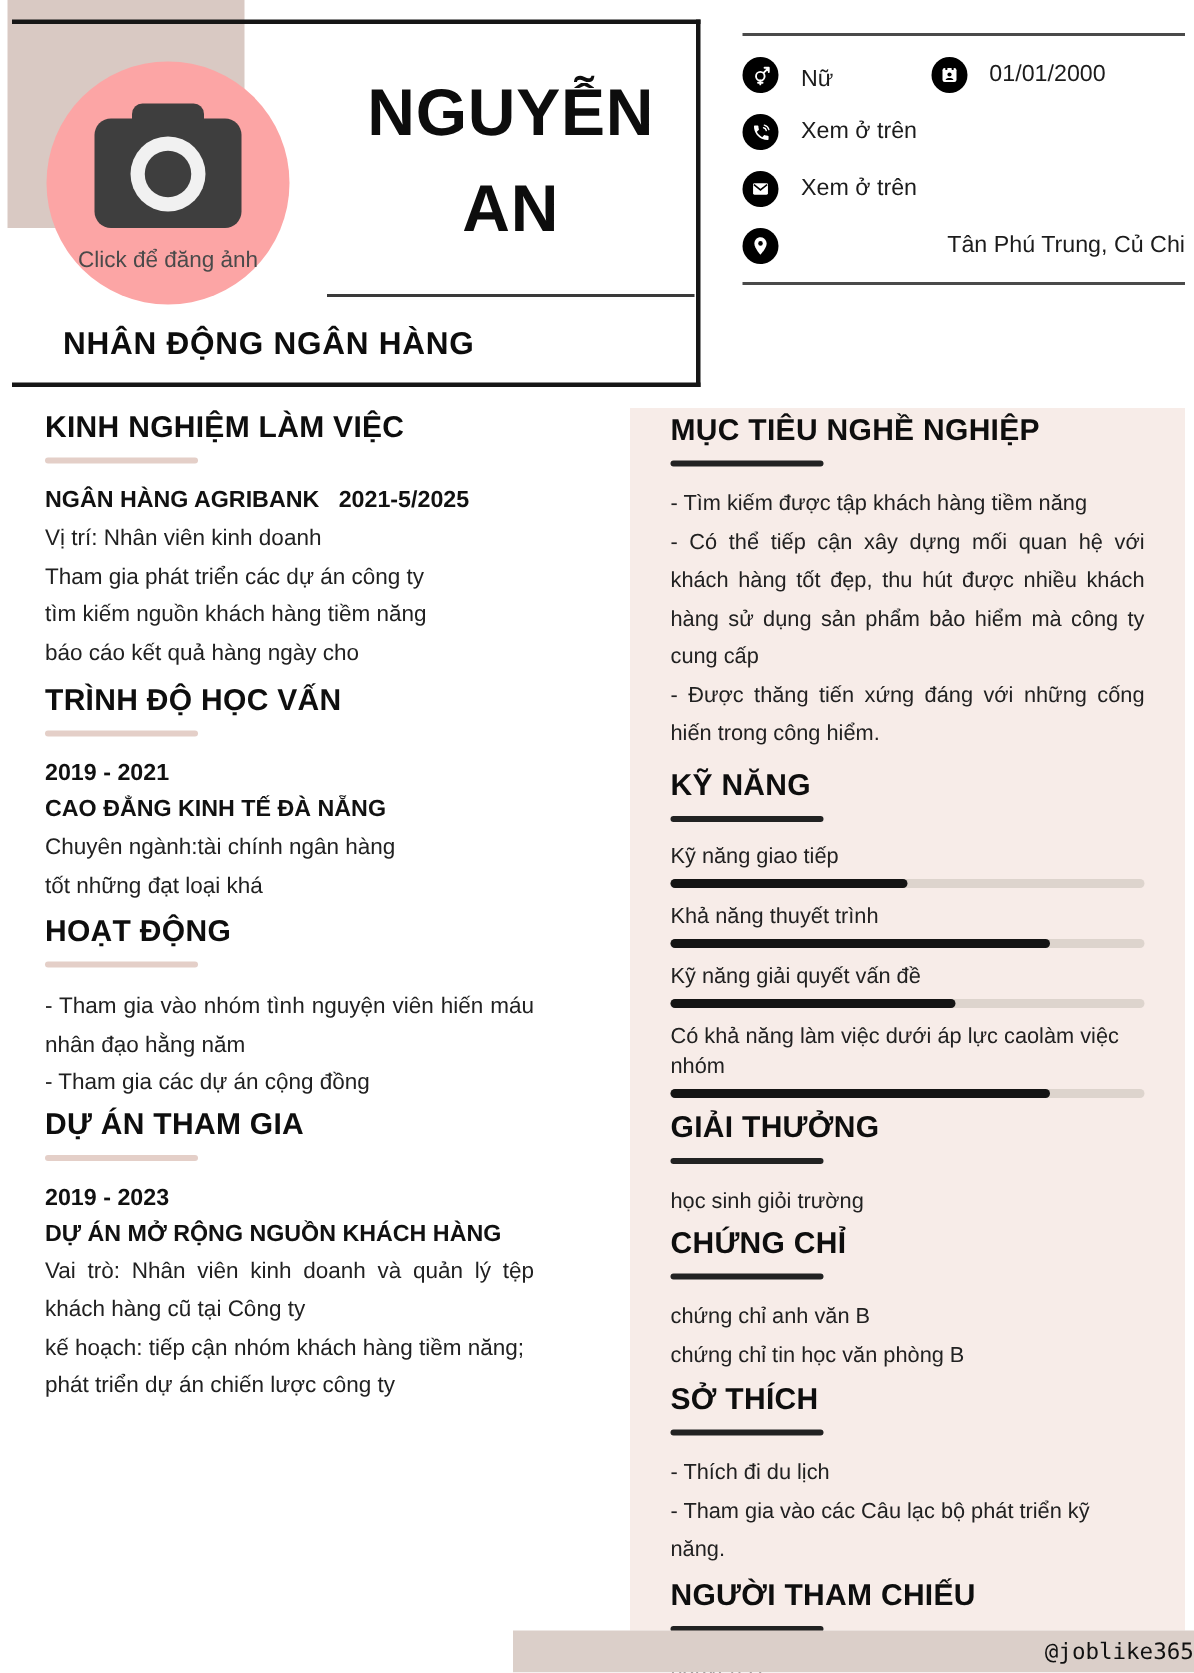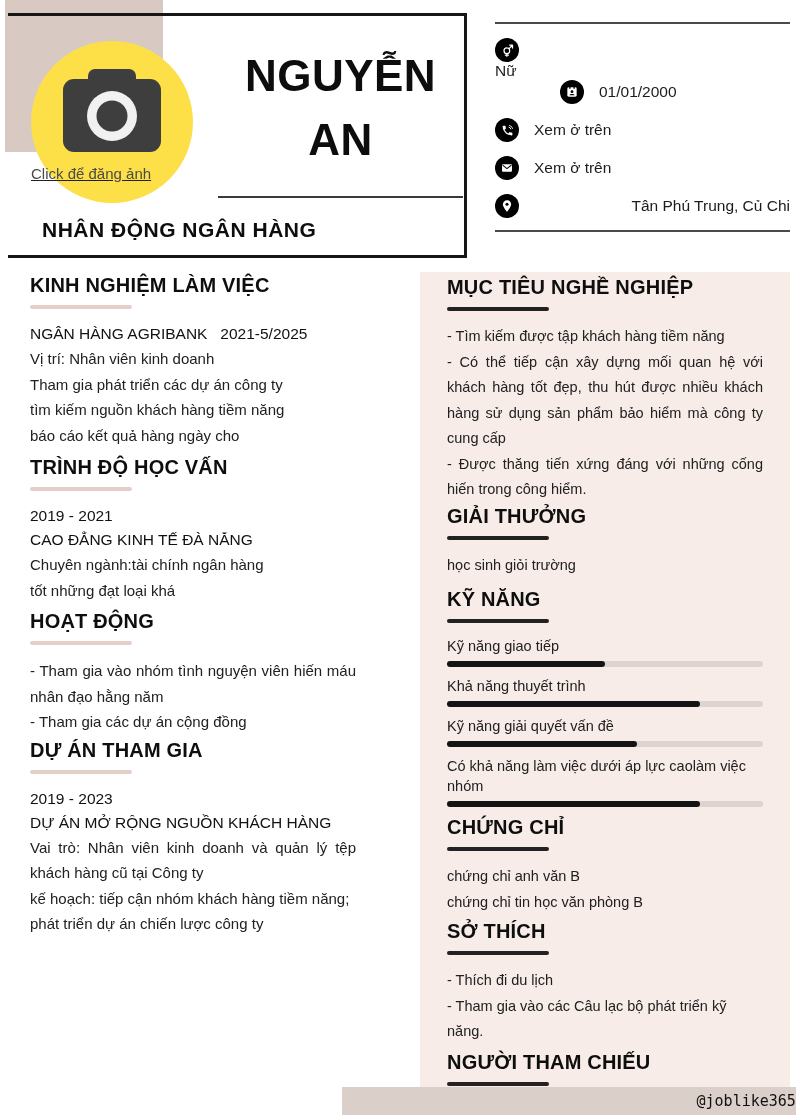--- a/index.html
+++ b/index.html
@@ -12,21 +12,21 @@
   }
   
   .pink-square{position:absolute;left:5px;top:0;width:158px;height:152px;background:#d9c9c3;}
   .header-box{
     position:absolute;left:8px;top:13px;width:459px;height:245px;
     border-top:3px solid #161616;border-right:3px solid #161616;border-bottom:3px solid #161616;
     box-sizing:border-box;background:transparent;
   }
   .photo-circle{
     position:absolute;left:31px;top:41px;width:162px;height:162px;border-radius:50%;
-    background:#fde047;cursor:pointer;text-decoration:underline;
+    background:#fca5a5;text-align:center;cursor:pointer;
   }
   .photo-circle svg{display:block;margin:22px auto 0 auto;}
   .photo-caption{font-size:15px;color:#4a4a4a;margin-top:2px;}
   .name-block{
     position:absolute;left:218px;top:44px;width:245px;
     font-size:44px;font-weight:bold;color:#0d0d0d;line-height:64px;letter-spacing:.5px;text-align:center;
   }
   .name-rule{position:absolute;left:218px;top:196px;width:245px;height:2px;background:#3a3a3a;}
   .job-title{
     position:absolute;left:42px;top:218px;width:420px;
@@ -36,34 +36,34 @@
   .contact{position:absolute;left:495px;top:22px;width:295px;}
   .contact-rule{height:2px;background:#4a4a4a;}
   .contact-rows{padding:14px 0 12px 0;}
   .c-row{display:flex;align-items:center;margin-bottom:14px;}
   .c-row:last-child{margin-bottom:0;justify-content:space-between;}
   .c-icon{
     width:24px;height:24px;border-radius:50%;background:#000;flex:0 0 24px;
     display:flex;align-items:center;justify-content:center;margin-right:15px;
   }
   .c-text{font-size:15.5px;color:#1c1c1c;}
-  .c-pair{display:flex;align-items:flex-start;flex-direction:column;}
+  .c-pair{display:flex;align-items:flex-end;}
   .c-pair .second{margin-left:65px;display:flex;align-items:center;}
   
   .left-col{position:absolute;left:30px;top:274px;width:326px;}
   .right-panel{position:absolute;left:420px;top:272px;width:370px;height:815px;background:#f7ece8;}
   .right-col{position:absolute;left:447px;top:276px;width:316px;}
   h2{
     margin:0;font-size:20px;line-height:23px;font-weight:bold;color:#0e0e0e;letter-spacing:.2px;
   }
   .rule-left{width:102px;height:4px;border-radius:2px;background:#e4cfc8;margin:8px 0 13px 0;}
   .rule-dark{width:102px;height:4px;border-radius:2px;background:#222222;margin:8px 0 13px 0;}
   .body-line{font-size:15px;line-height:25.5px;}
   .body-just{font-size:15px;line-height:25.5px;text-align:justify;}
-  .bold-line{font-size:15.5px;line-height:24px;font-weight:normal;color:#111;}
+  .bold-line{font-size:15.5px;line-height:24px;font-weight:bold;color:#111;}
   .sec{margin:0;}
   .mt8{margin-top:8px;} .mt7{margin-top:7px;} .mt4{margin-top:4px;}
   .mt10{margin-top:10px;} .mt2{margin-top:2px;} .mt5{margin-top:5px;} .mt6{margin-top:6px;}
   .r-body{font-size:14.5px;line-height:25.5px;}
   .r-just{font-size:14.5px;line-height:25.5px;text-align:justify;}
   
   .skill-row{margin-bottom:9px;}
   .skill-label{font-size:14.5px;line-height:20px;}
   .skill-track{margin-top:5px;width:316px;height:6px;border-radius:3px;background:#ddd4cd;}
   .skill-fill{height:6px;border-radius:3px;background:#141414;}
@@ -202,55 +202,55 @@
 <div class="right-col">
 
   <div class="sec">
     <h2>MỤC TIÊU NGHỀ NGHIỆP</h2>
     <div class="rule-dark"></div>
     <div class="r-body">- Tìm kiếm được tập khách hàng tiềm năng</div>
     <div class="r-just">- Có thể tiếp cận xây dựng mối quan hệ với khách hàng tốt đẹp, thu hút được nhiều khách hàng sử dụng sản phẩm bảo hiểm mà công ty cung cấp</div>
     <div class="r-just">- Được thăng tiến xứng đáng với những cống hiến trong công hiểm.</div>
   </div>
 
+  <div class="sec mt10">
+    <h2>KỸ NĂNG</h2>
+    <div class="rule-dark"></div>
+    <div class="skill-row">
+      <div class="skill-label">Kỹ năng giao tiếp</div>
+      <div class="skill-track">
+        <div class="skill-fill" style="width: 50%;"></div>
+      </div>
+    </div>
+    <div class="skill-row">
+      <div class="skill-label">Khả năng thuyết trình</div>
+      <div class="skill-track">
+        <div class="skill-fill" style="width: 80%;"></div>
+      </div>
+    </div>
+    <div class="skill-row">
+      <div class="skill-label">Kỹ năng giải quyết vấn đề</div>
+      <div class="skill-track">
+        <div class="skill-fill" style="width: 60%;"></div>
+      </div>
+    </div>
+    <div class="skill-row">
+      <div class="skill-label">Có khả năng làm việc dưới áp lực caolàm việc nhóm</div>
+      <div class="skill-track">
+        <div class="skill-fill" style="width: 80%;"></div>
+      </div>
+    </div>
+  </div>
+
   <div class="sec mt2">
     <h2>GIẢI THƯỞNG</h2>
     <div class="rule-dark"></div>
     <div class="r-body">học sinh giỏi trường</div>
   </div>
 
-  <div class="sec mt10">
-    <h2>KỸ NĂNG</h2>
-    <div class="rule-dark"></div>
-    <div class="skill-row">
-      <div class="skill-label">Kỹ năng giao tiếp</div>
-      <div class="skill-track">
-        <div class="skill-fill" style="width: 50%;"></div>
-      </div>
-    </div>
-    <div class="skill-row">
-      <div class="skill-label">Khả năng thuyết trình</div>
-      <div class="skill-track">
-        <div class="skill-fill" style="width: 80%;"></div>
-      </div>
-    </div>
-    <div class="skill-row">
-      <div class="skill-label">Kỹ năng giải quyết vấn đề</div>
-      <div class="skill-track">
-        <div class="skill-fill" style="width: 60%;"></div>
-      </div>
-    </div>
-    <div class="skill-row">
-      <div class="skill-label">Có khả năng làm việc dưới áp lực caolàm việc nhóm</div>
-      <div class="skill-track">
-        <div class="skill-fill" style="width: 80%;"></div>
-      </div>
-    </div>
-  </div>
-
   <div class="sec mt4">
     <h2>CHỨNG CHỈ</h2>
     <div class="rule-dark"></div>
     <div class="r-body">chứng chỉ anh văn B</div>
     <div class="r-body">chứng chỉ tin học văn phòng B</div>
   </div>
 
   <div class="sec mt5">
     <h2>SỞ THÍCH</h2>
     <div class="rule-dark"></div>

